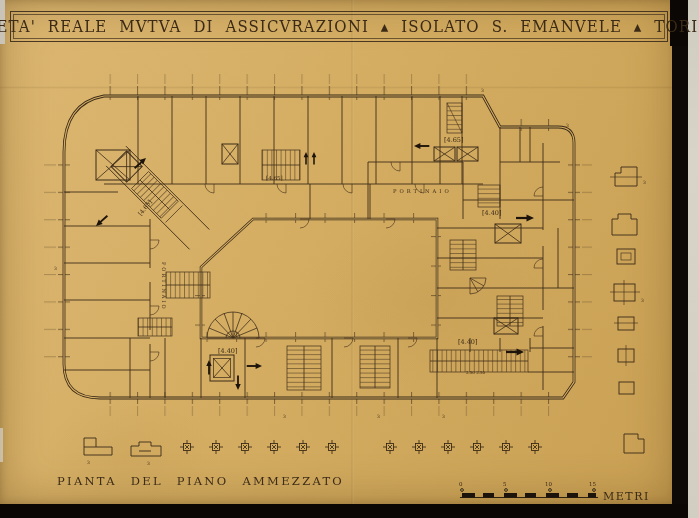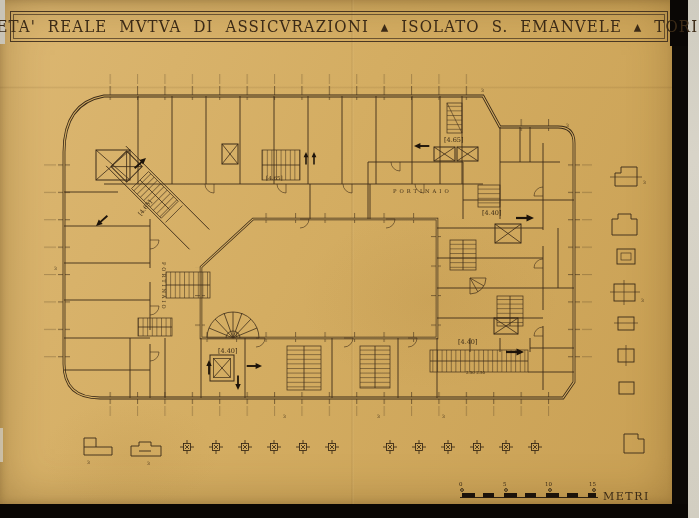--- a/index.html
+++ b/index.html
@@ -401,13 +401,14 @@
   <div class="band-bottom-black"></div>
   <div class="sliver-tl-gray"></div>
   <div class="sliver-bl-gray"></div>
 
   <div class="title-box">
     <div class="title-box-inner">
       <div class="title-text">SOCIETA' REALE MVTVA DI ASSICVRAZIONI ▴ ISOLATO S. EMANVELE ▴ TORINO</div>
     </div>
   </div>
 
+  <div class="caption">PIANTA DEL PIANO AMMEZZATO</div>
 </div>
 
 </body></html>

